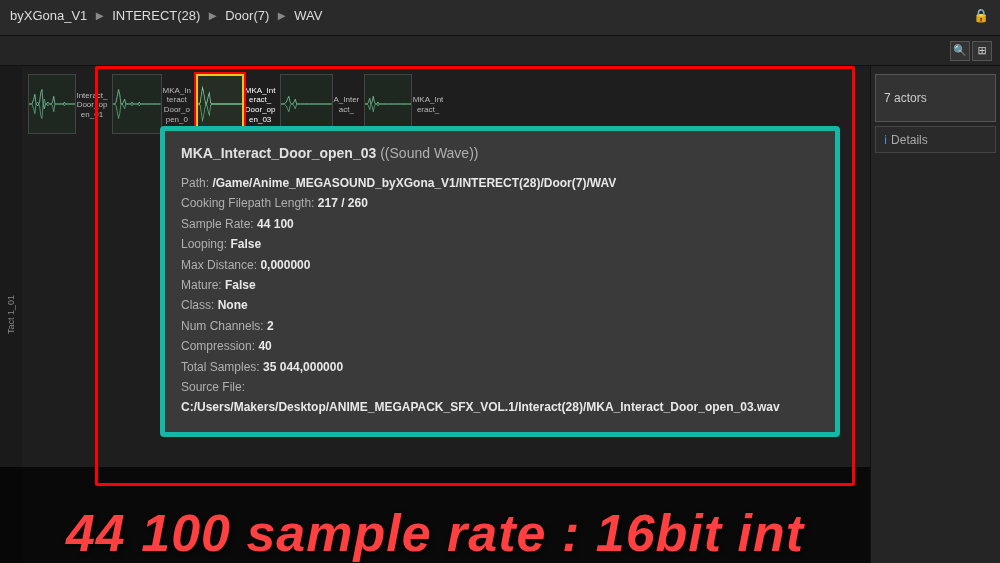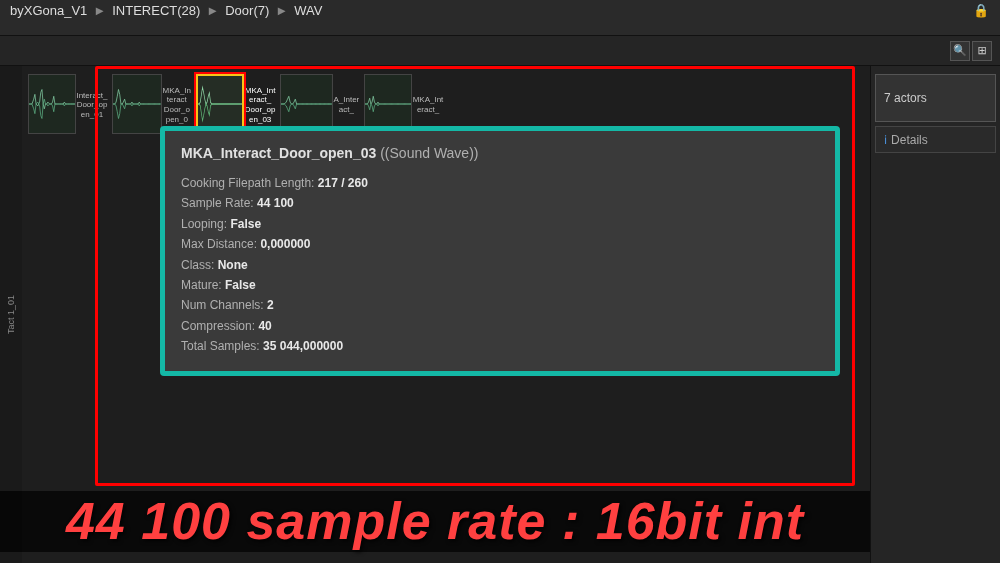--- a/index.html
+++ b/index.html
@@ -9,24 +9,24 @@
       height: 563px;
       background: #1a1a1a;
       font-family: 'Segoe UI', Arial, sans-serif;
       overflow: hidden;
       position: relative;
     }
 
     
     .breadcrumb-bar {
       display: flex;
-      align-items: flex-end;
+      align-items: flex-start;
       background: #2a2a2a;
       height: 36px;
-      padding: 17px 10px;
+      padding: 8px 10px;
       border-bottom: 1px solid #111;
     }
     .breadcrumb-bar span {
       color: #ccc;
       font-size: 13px;
     }
     .breadcrumb-bar .sep {
       color: #888;
       margin: 0 6px;
       font-size: 13px;
@@ -231,27 +231,27 @@
       text-align: left;
       cursor: pointer;
       display: flex;
       align-items: center;
       gap: 4px;
     }
 
     
     .bottom-text {
       position: absolute;
-      bottom: 11px;
+      bottom: 0;
       left: 0;
       right: 0;
-      height: 61px;
+      height: 96px;
       background: rgba(0,0,0,0.7);
       display: flex;
-      align-items: flex-start;
+      align-items: flex-end;
       justify-content: center;
     }
 
     .sample-rate-text {
       font-size: 52px;
       font-weight: 900;
       color: #ff4040;
       font-style: italic;
       text-shadow: 2px 2px 4px rgba(0,0,0,0.8);
       font-family: Impact, Arial Black, sans-serif;
@@ -357,54 +357,62 @@
 
     </div>
 
     <div class="info-panel">
       <div class="info-title">
         <span>MKA_Interact_Door_open_03</span>
         <span class="sound-wave"> (<span>(Sound Wave)</span>)</span>
       </div>
 
       <div class="info-row">
+        <span class="label">Path:</span>
+        <span class="value">/Game/Anime_MEGASOUND_byXGona_V1/INTERECT(28)/Door(7)/WAV</span>
+      </div>
+      <div class="info-row">
         <span class="label">Cooking Filepath Length:</span>
         <span class="value">217 / 260</span>
       </div>
       <div class="info-row">
         <span class="label">Sample Rate:</span>
         <span class="value">44 100</span>
       </div>
       <div class="info-row">
         <span class="label">Looping:</span>
         <span class="value">False</span>
       </div>
       <div class="info-row">
         <span class="label">Max Distance:</span>
         <span class="value">0,000000</span>
       </div>
       <div class="info-row">
+        <span class="label">Mature:</span>
+        <span class="value">False</span>
+      </div>
+      <div class="info-row">
         <span class="label">Class:</span>
         <span class="value">None</span>
       </div>
       <div class="info-row">
-        <span class="label">Mature:</span>
-        <span class="value">False</span>
-      </div>
-      <div class="info-row">
         <span class="label">Num Channels:</span>
         <span class="value">2</span>
       </div>
       <div class="info-row">
         <span class="label">Compression:</span>
         <span class="value">40</span>
       </div>
       <div class="info-row">
         <span class="label">Total Samples:</span>
         <span class="value">35 044,000000</span>
+      </div>
+      <div class="info-row">
+        <span class="label">Source File:</span>
+        <span class="value">C:/Users/Makers/Desktop/ANIME_MEGAPACK_SFX_VOL.1/Interact(28)/MKA_Interact_Door_open_03.wav</span>
       </div>
     </div>
 
     <div class="red-border-box"></div>
 
     <div class="bottom-text">
       <span class="sample-rate-text">44 100 sample rate : 16bit int</span>
     </div>
 
   </div>

